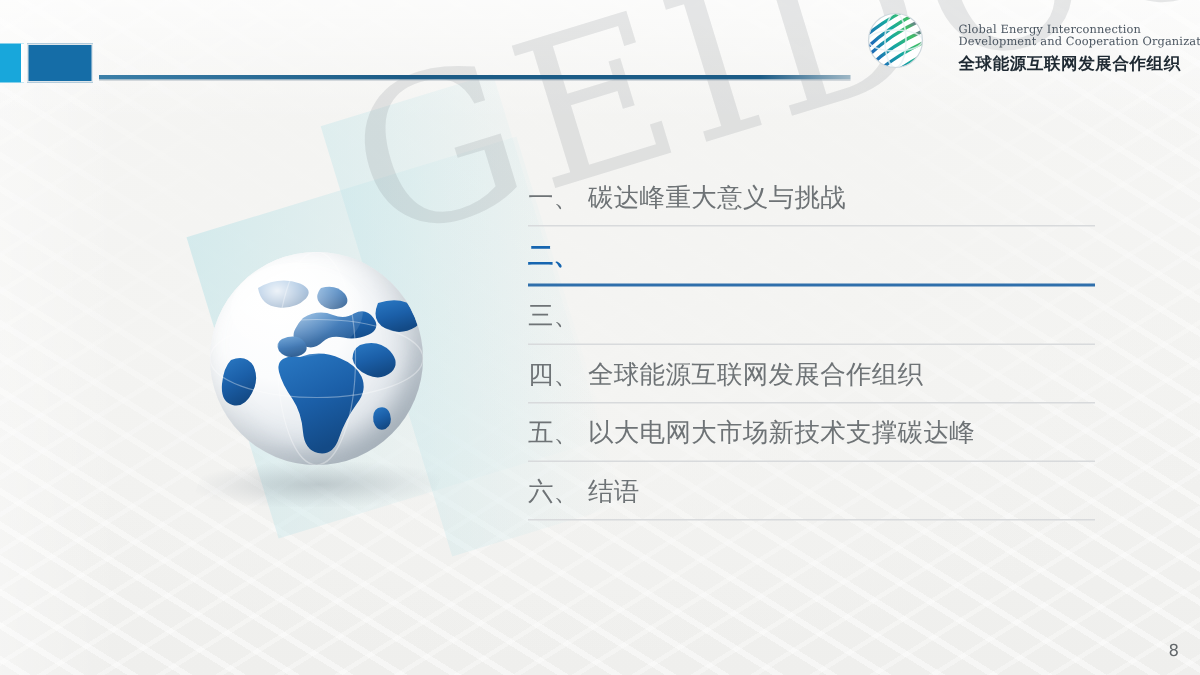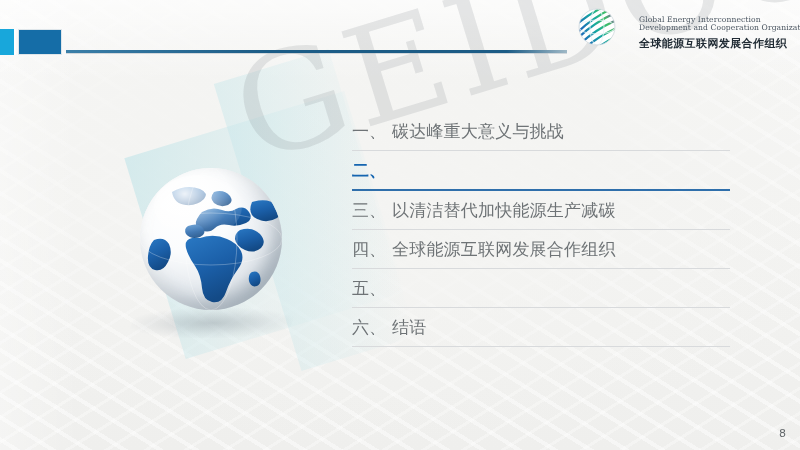--- a/index.html
+++ b/index.html
@@ -371,30 +371,30 @@
       <span class="toc-num">一、</span>
       <span class="toc-label">碳达峰重大意义与挑战</span>
     </div>
 
     <div class="toc-item active">
       <span class="toc-num">二、</span>
     </div>
 
     <div class="toc-item">
       <span class="toc-num">三、</span>
-      <span class="toc-label">以清洁替代加快能源生产减碳</span>
     </div>
 
     <div class="toc-item">
       <span class="toc-num">四、</span>
       <span class="toc-label">全球能源互联网发展合作组织</span>
     </div>
 
     <div class="toc-item">
       <span class="toc-num">五、</span>
+      <span class="toc-label">以大电网大市场新技术支撑碳达峰</span>
     </div>
 
     <div class="toc-item">
       <span class="toc-num">六、</span>
       <span class="toc-label">结语</span>
     </div>
 
   </div>
 
   <div class="page-num">8</div>

